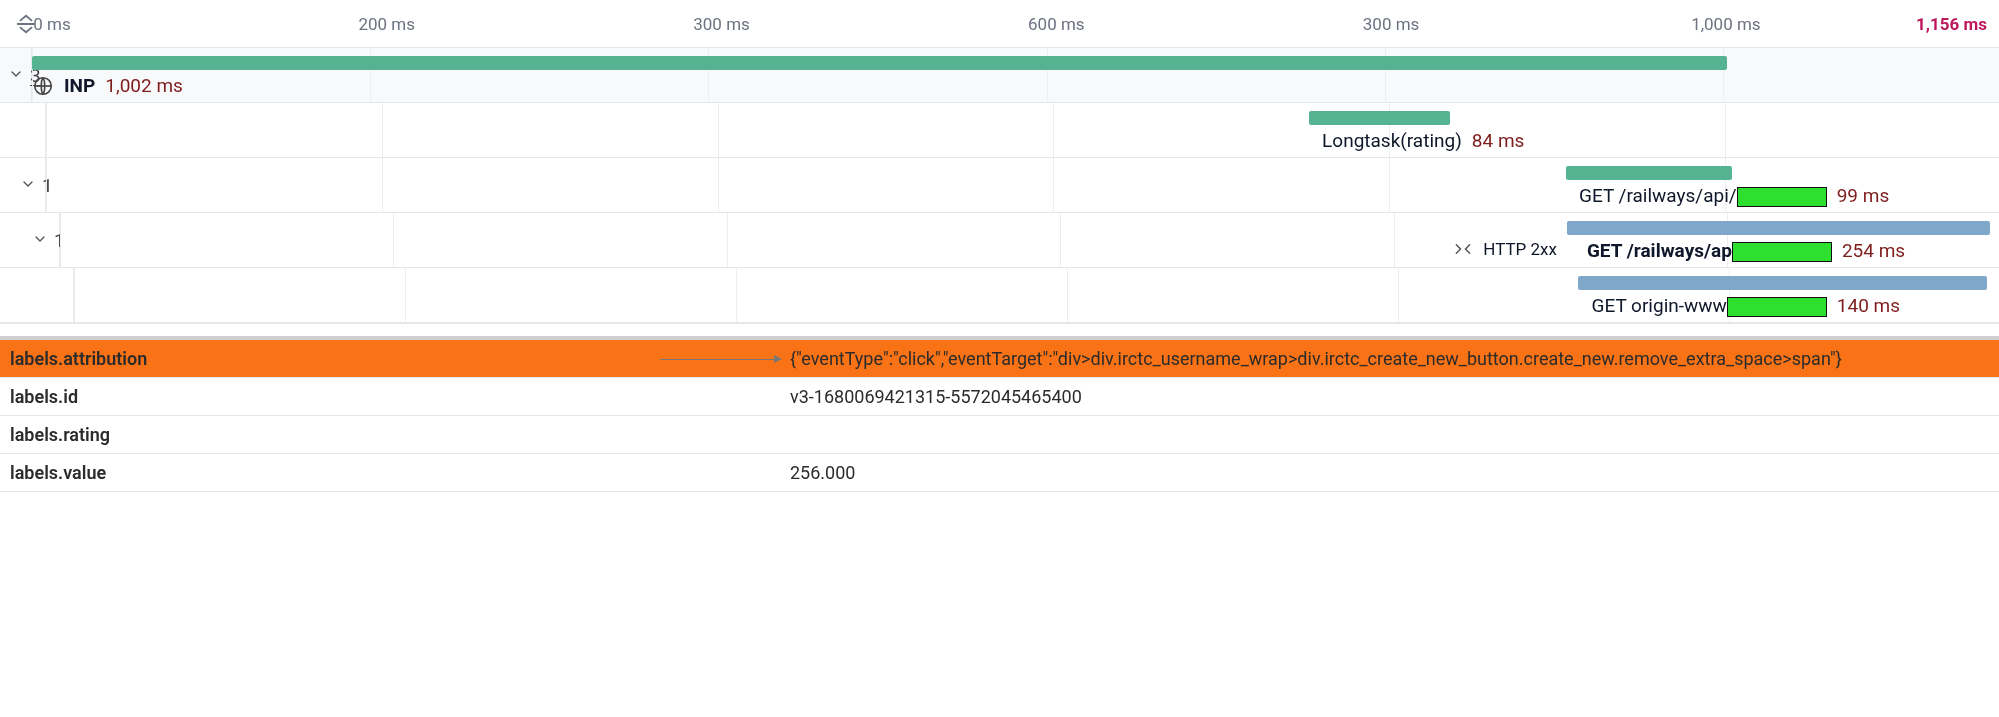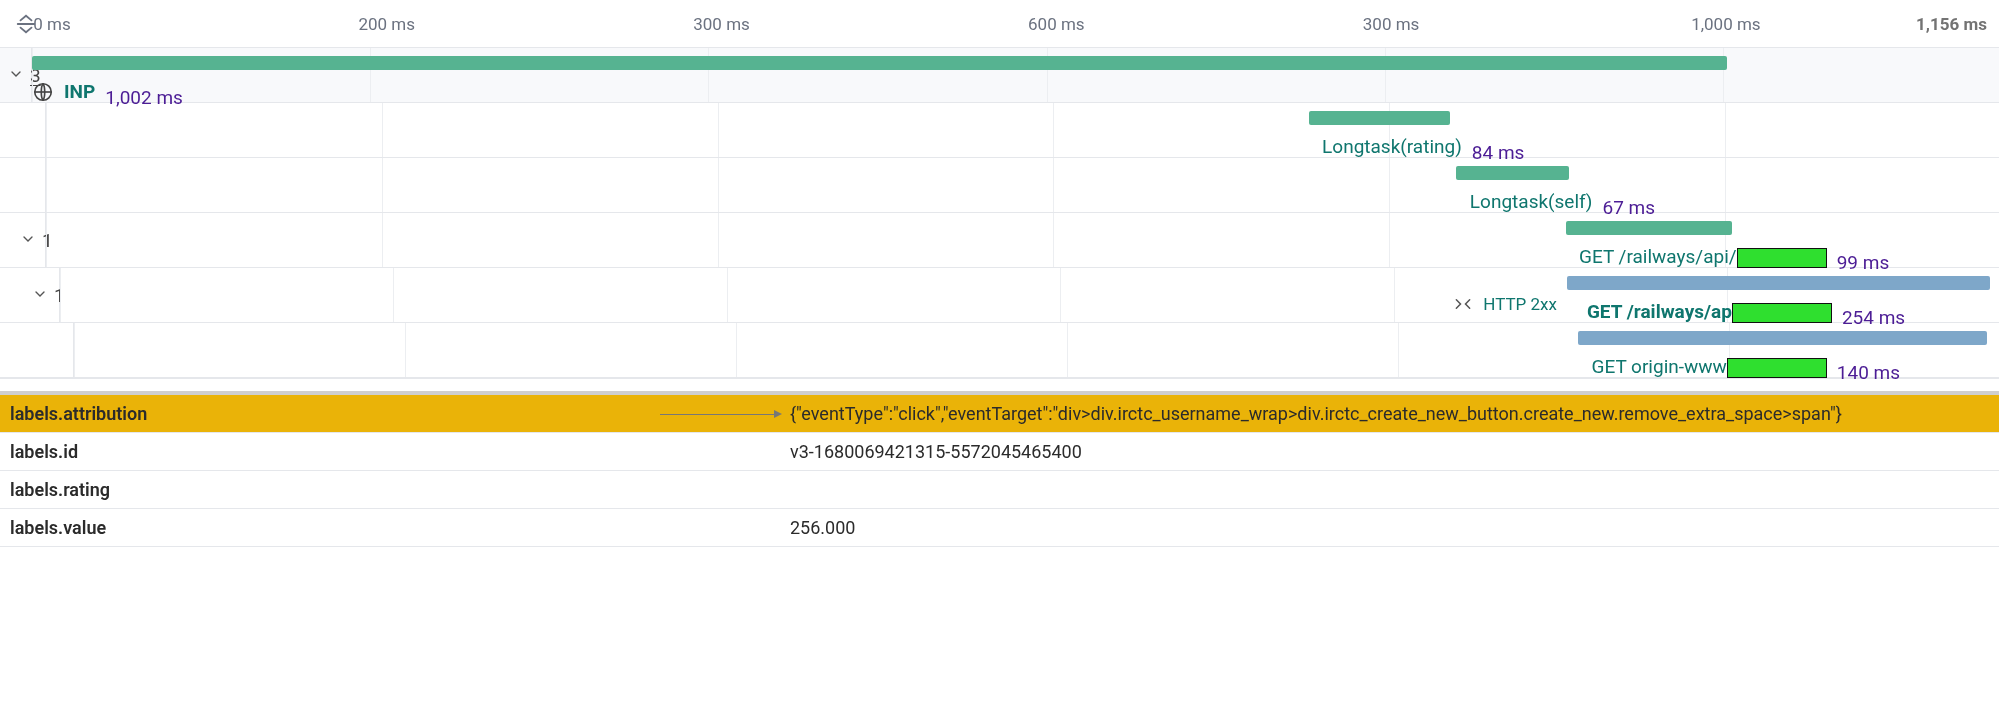--- a/index.html
+++ b/index.html
@@ -29,21 +29,21 @@
   .ruler-tick {
     position: absolute;
     top: 50%;
     transform: translate(-50%, -50%);
     font-size: 17px;
     color: #6b7280;
     white-space: nowrap;
   }
   .ruler-total {
     font-weight: 700;
-    color: #737373;
+    color: #be185d;
   }
 
   .rows { border-bottom: 1px solid #e5e7eb; }
   .row {
     display: flex;
     border-bottom: 1px solid #e5e7eb;
     min-height: 55px;
     background: #fff;
   }
   .row.selected { background: #f8f9fb; }
@@ -80,23 +80,23 @@
   .bar.blue { background: #7ea7c9; }
   .bar-label {
     position: absolute;
     top: 26px;
     display: flex;
     align-items: center;
     gap: 10px;
     font-size: 19px;
     white-space: nowrap;
   }
-  .bar-name { color: #0f766e; }
+  .bar-name { color: #0f172a; }
   .bar-name.bold { font-weight: 700; }
-  .bar-dur { color: #4c1d95; margin-top: 12px; }
+  .bar-dur { color: #7f1d1d; }
   .redact {
     display: inline-block;
     background: #2fdf2f;
     border: 1px solid #111;
     height: 20px;
     vertical-align: middle;
   }
   .row-icon { display: inline-flex; align-items: center; }
   .chevron {
     width: 16px; height: 16px;
@@ -110,21 +110,21 @@
     border-top: 4px solid #cfcfcf;
     margin-top: 12px;
   }
   .details-row {
     display: flex;
     border-bottom: 1px solid #e5e7eb;
     padding: 8px 10px 8px 10px;
     font-size: 18px;
     align-items: flex-start;
   }
-  .details-row:first-child { background: #eab308; }
+  .details-row:first-child { background: #f97316; }
   .details-key {
     width: 780px;
     font-weight: 600;
     flex-shrink: 0;
     position: relative;
   }
   .connector {
     position: absolute;
     top: 50%;
     right: 10px;
@@ -208,36 +208,20 @@
           <div class="grid-line" style="left: 51.9031%;"></div>
           <div class="grid-line" style="left: 69.2042%;"></div>
           <div class="grid-line" style="left: 86.5052%;"></div>
           <div class="bar teal" style="left: 65.0519%; width: 7.26644%;"></div>
           <div class="bar-label" style="left: 65.7439%;">
             <span class="bar-name">Longtask(rating)</span>
             <span class="bar-dur">84 ms</span>
           </div>
         </div>
       </div>
-      <div class="row">
-        <div class="row-gutter" style="width: 46px; padding-left: 20px;"></div>
-        <div class="row-track">
-          <div class="grid-line" style="left: 0%;"></div>
-          <div class="grid-line" style="left: 17.301%;"></div>
-          <div class="grid-line" style="left: 34.6021%;"></div>
-          <div class="grid-line" style="left: 51.9031%;"></div>
-          <div class="grid-line" style="left: 69.2042%;"></div>
-          <div class="grid-line" style="left: 86.5052%;"></div>
-          <div class="bar teal" style="left: 72.6644%; width: 5.79585%;"></div>
-          <div class="bar-label" style="left: 73.3564%;">
-            <span class="bar-name">Longtask(self)</span>
-            <span class="bar-dur">67 ms</span>
-          </div>
-        </div>
-      </div>
       <div class="row clickable">
         <div class="row-gutter" style="width: 46px; padding-left: 20px;">
           <span><svg class="chevron" viewBox="0 0 24 24" fill="none" stroke="#555" stroke-width="2" stroke-linecap="round">
               <polyline points="6 9 12 15 18 9"></polyline>
             </svg></span>
           <span class="gutter-count nolink">1</span>
         </div>
         <div class="row-track">
           <div class="grid-line" style="left: 0%;"></div>
           <div class="grid-line" style="left: 17.301%;"></div>

